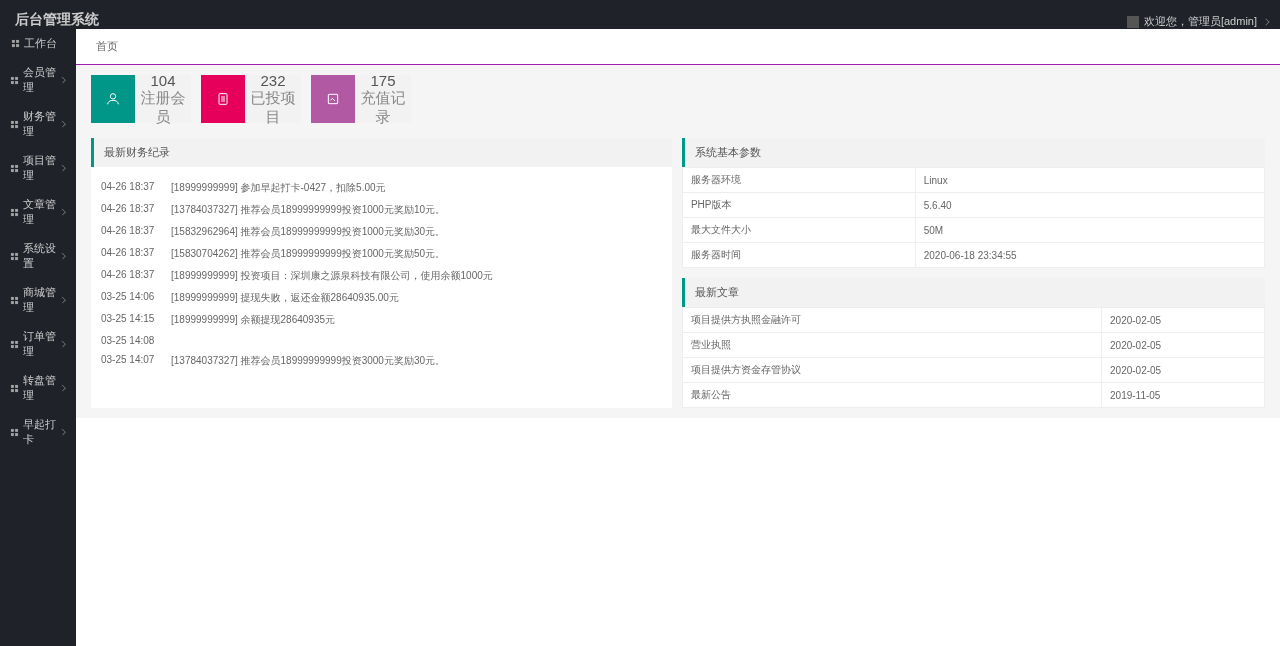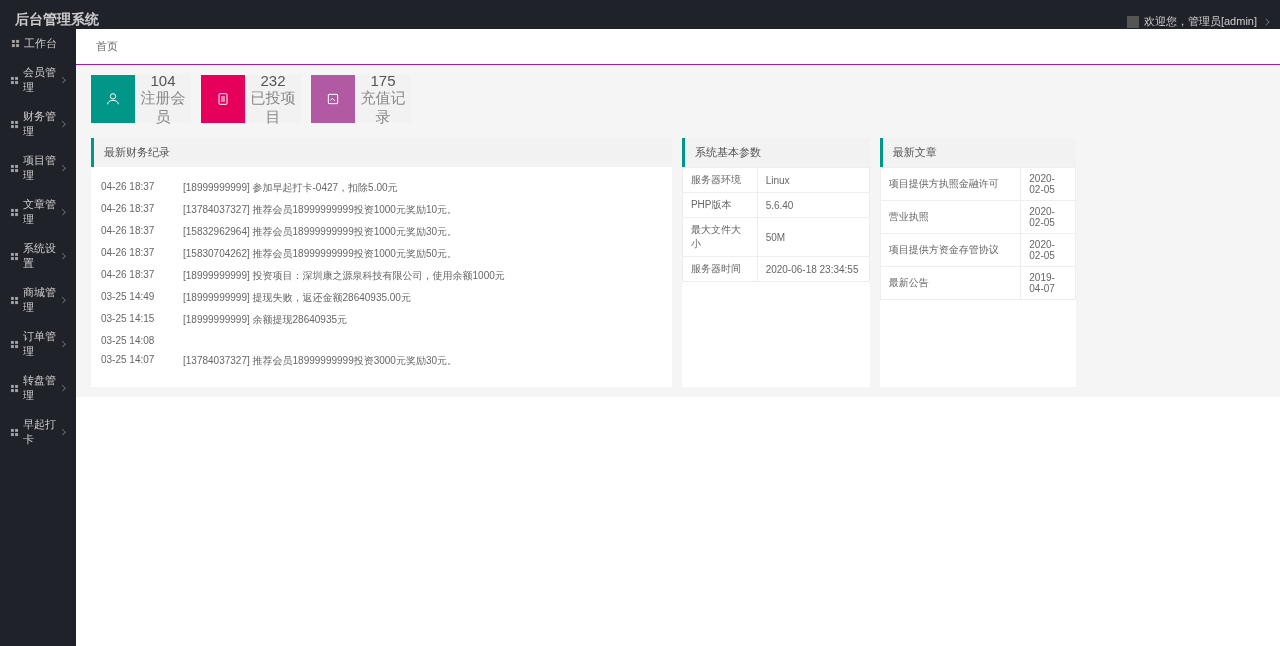--- a/index.html
+++ b/index.html
@@ -36,30 +36,30 @@
     .bg-purple { background: #b259a4; }
     .bg-orange { background: #ff5722; }
     
     .panels { display: flex; gap: 10px; }
     .panel { background: #fff; }
     .panel-l { flex: 524; }
     .panel-r { flex: 526; }
     .panel-header { background: #f2f2f2; border-left: 3px solid #009688; padding: 7px 10px; font-size: 11px; color: #555; }
     .panel-body { padding: 10px 10px 15px 10px; }
     
-    .log-row { display: flex; gap: 20px; padding: 4px 0; font-size: 10px; color: #666; }
+    .log-row { display: flex; gap: 8px; padding: 4px 0; font-size: 10px; color: #666; }
     .log-time { width: 62px; flex-shrink: 0; }
     .log-text { flex: 1; }
     
     table { width: 100%; border-collapse: collapse; }
     table td { border: 1px solid #eee; padding: 5px 8px; font-size: 10px; color: #666; }
     .sys-table td:first-child { width: 40%; }
     .art-table td:nth-child(2) { width: 28%; }
     
-    .right-section { display: flex; flex-direction: row; gap: 10px; }
+    .right-section { display: flex; flex-direction: column; gap: 10px; }
     
     svg { width: 16px; height: 16px; fill: #fff; stroke: #fff; }
     .nav-icon svg { width: 9px; height: 9px; fill: #aaa; stroke: #aaa; }
   </style>
 </head>
 <body>
 
 <div class="header">
   <div class="header-title">后台管理系统</div>
   <div class="header-user">
@@ -278,21 +278,21 @@
     </div>
               <div class="log-row">
       <span class="log-time">04-26 18:37</span>
       <span class="log-text">[15830704262] 推荐会员18999999999投资1000元奖励50元。</span>
     </div>
               <div class="log-row">
       <span class="log-time">04-26 18:37</span>
       <span class="log-text">[18999999999] 投资项目：深圳康之源泉科技有限公司，使用余额1000元</span>
     </div>
               <div class="log-row">
-      <span class="log-time">03-25 14:49</span>
+      <span class="log-time">03-25 14:06</span>
       <span class="log-text">[18999999999] 提现失败，返还金额28640935.00元</span>
     </div>
               <div class="log-row">
       <span class="log-time">03-25 14:15</span>
       <span class="log-text">[18999999999] 余额提现28640935元</span>
     </div>
               <div class="log-row">
       <span class="log-time">03-25 14:08</span>
     </div>
               <div class="log-row">
@@ -349,21 +349,21 @@
                 </tbody>
                 <tbody>
                   <tr>
       <td>项目提供方资金存管协议</td>
       <td>2020-02-05</td>
     </tr>
                 </tbody>
                 <tbody>
                   <tr>
       <td>最新公告</td>
-      <td>2019-04-07</td>
+      <td>2019-11-05</td>
     </tr>
                 </tbody>
               </table>
           </div>
         </div>
       </div>
     </div>
   </div>
 </div>
 

